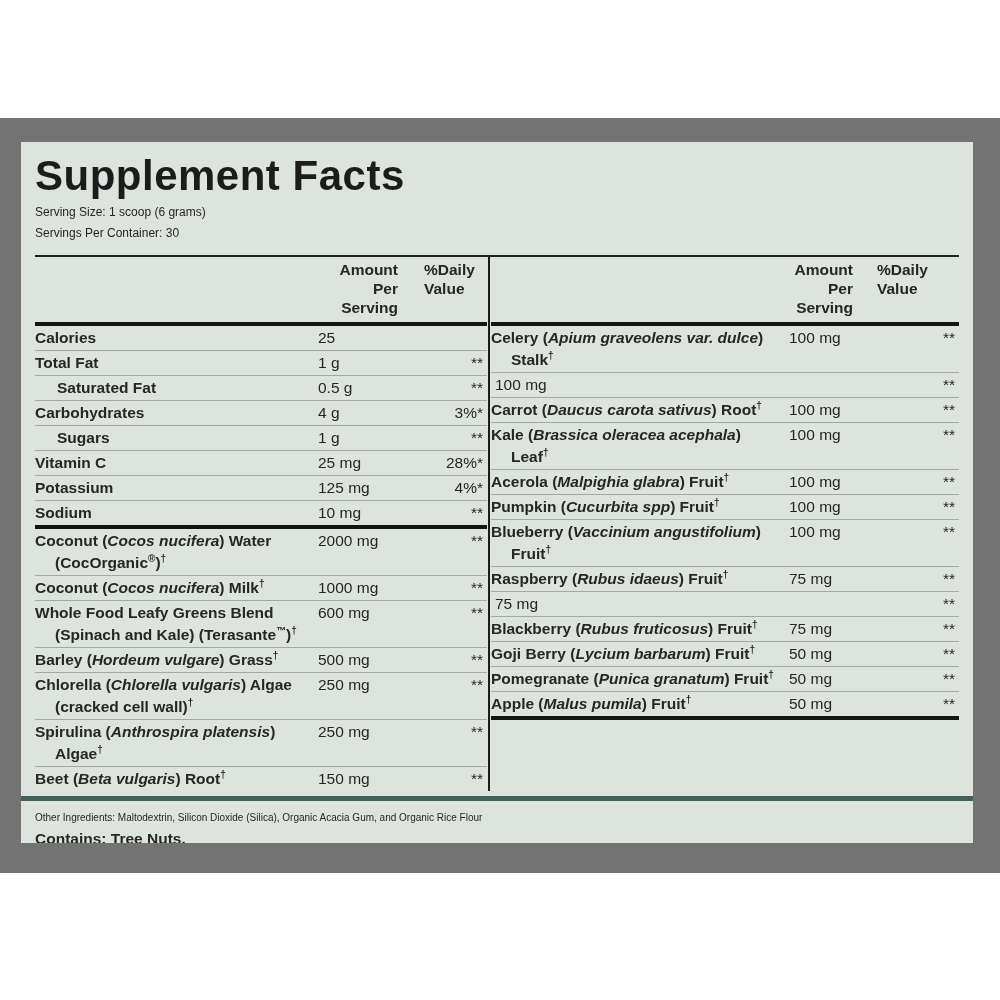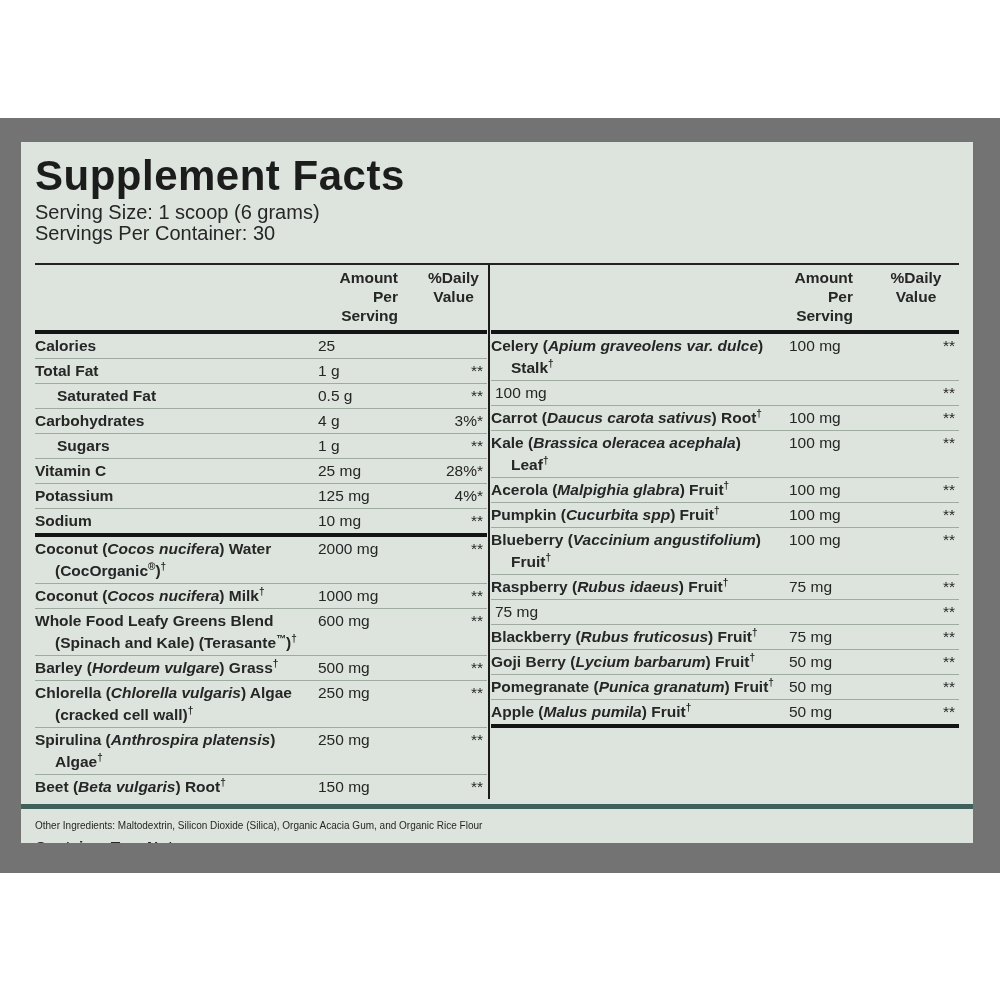--- a/index.html
+++ b/index.html
@@ -27,27 +27,27 @@
   }
   .title {
     font-size: 42px;
     font-weight: bold;
     letter-spacing: 0.5px;
     line-height: 44px;
     margin: 0 0 4px 0;
     color: #1c1c1c;
   }
   .serving-line {
-    font-size: 20px;
+    font-size: 12px;
     line-height: 21px;
   }
   .columns {
     display: flex;
     border-top: 2px solid #222222;
-    margin-top: 19px;
+    margin-top: 11px;
   }
   .col { box-sizing: border-box; }
   .col.left { width: 452px; }
   .col.right { flex: 1; }
   .divider {
     width: 2px;
     background: #1c1c1c;
     margin: 0 1px;
   }
   .col-header {
@@ -61,21 +61,21 @@
   .pre { white-space: pre-line; }
   .c-name  { box-sizing: border-box; }
   .c-amount{ box-sizing: border-box; }
   .c-dv    { box-sizing: border-box; flex: 1; text-align: right; padding-right: 4px; }
   .left  .c-name   { width: 283px; }
   .left  .c-amount { width: 106px; }
   .right .c-name   { width: 294px; }
   .right .c-amount { width: 92px;  text-align: left; padding-left: 4px; }
   .left  .h-amount { text-align: right; padding-right: 26px; }
   .right .h-amount { text-align: right; padding-right: 24px; }
-  .h-dv { text-align: center; padding-right: 4px; }
+  .h-dv { text-align: left; padding-right: 4px; }
   .rows .row {
     display: flex;
     border-bottom: 1px solid #9fab9f;
     padding: 1px 0;
     font-size: 15.5px;
     line-height: 22px;
   }
   .rows .row:last-child { border-bottom: none; }
   .c-name {
     padding-left: 20px;

